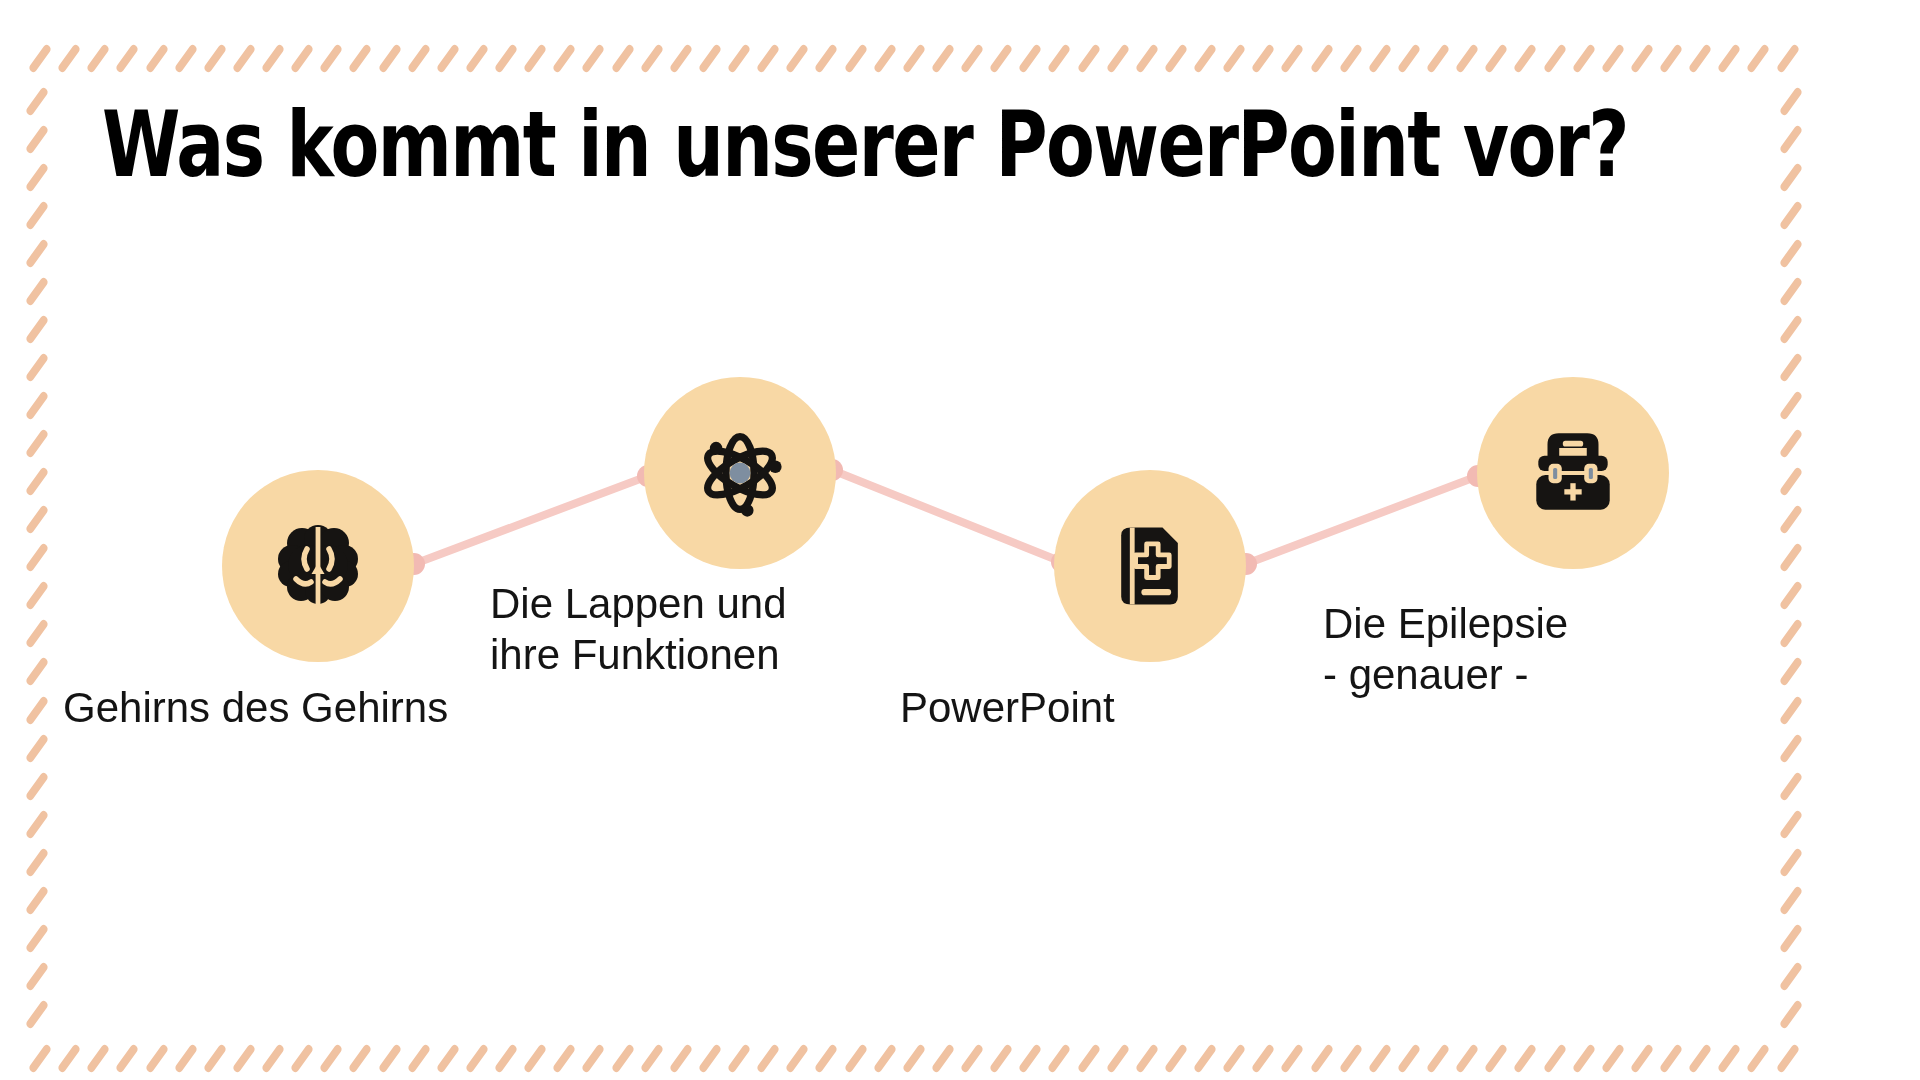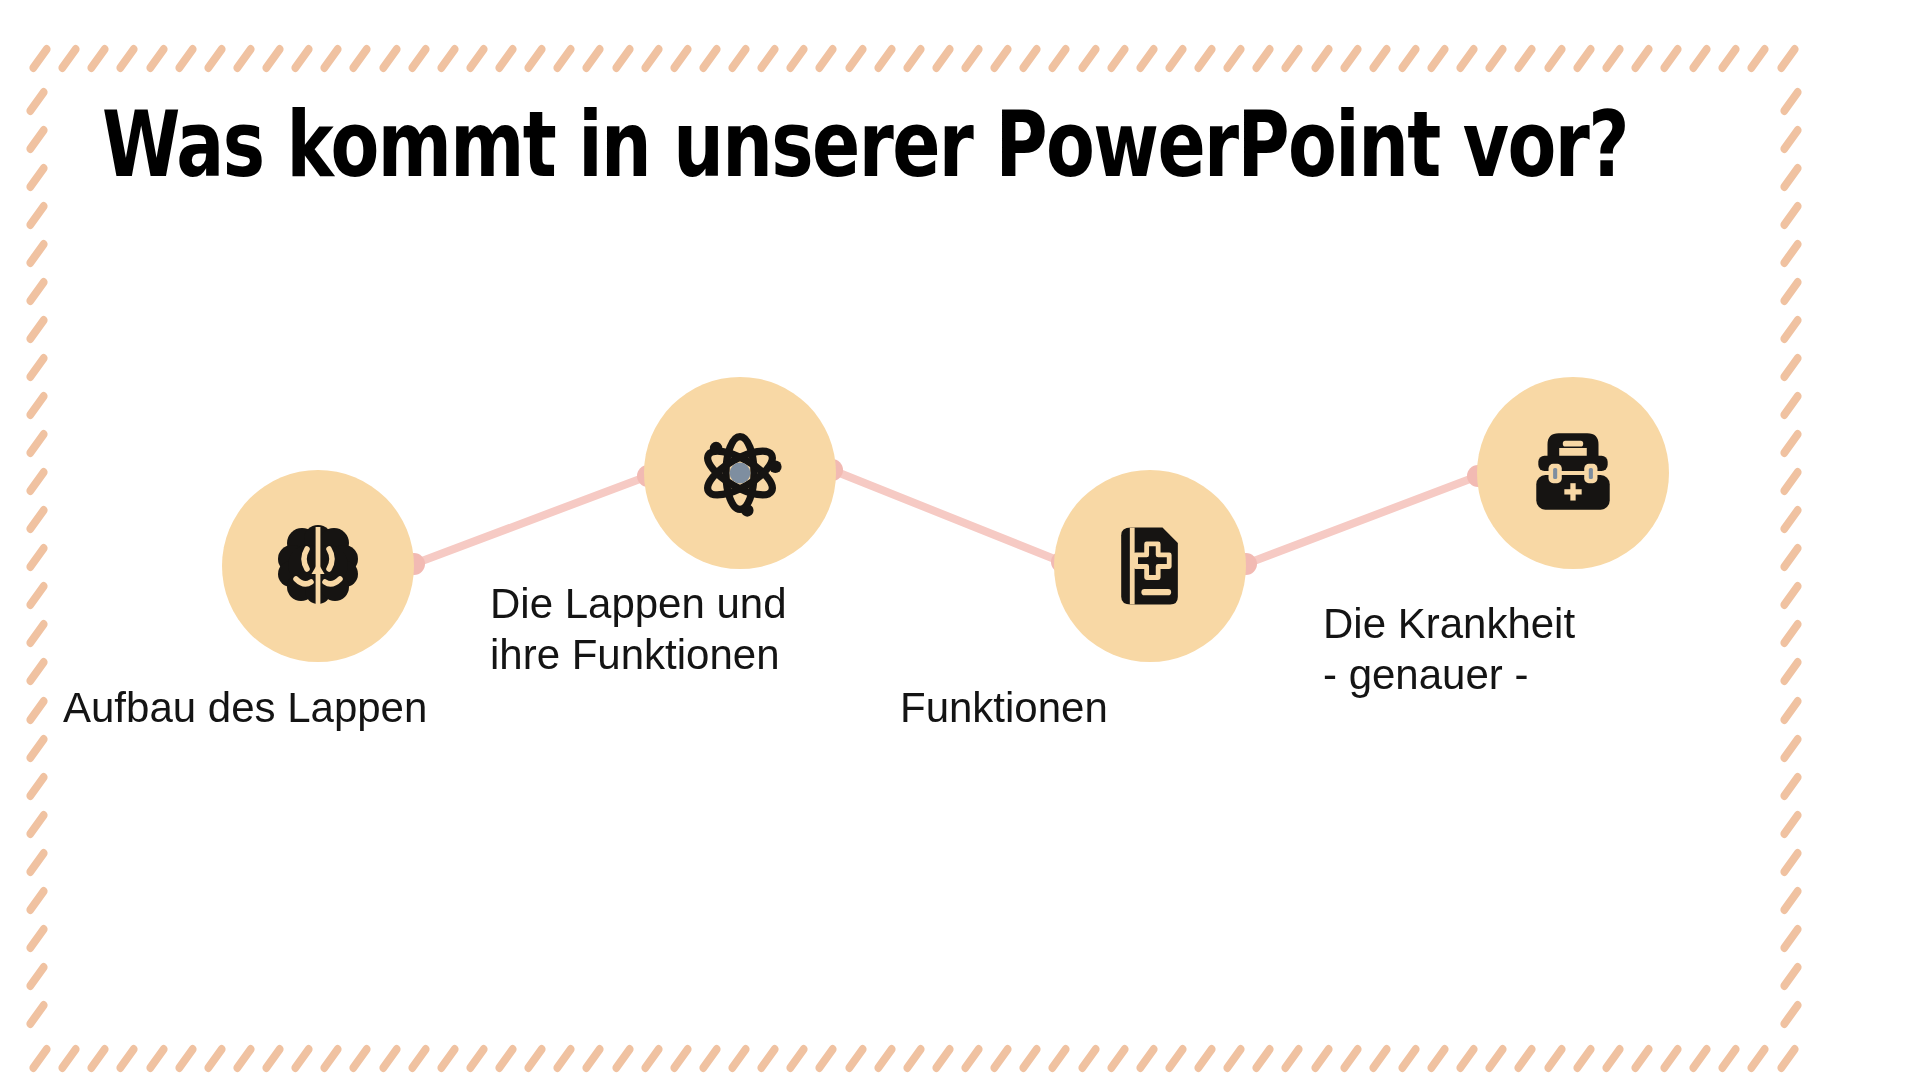--- a/index.html
+++ b/index.html
@@ -268,21 +268,21 @@
       <rect x="47.6" y="11" width="4.8" height="78" style="fill:var(--node-circle-fill)"></rect>
       <g fill="none" style="stroke:var(--node-circle-fill)" stroke-width="5.5" stroke-linecap="round">
         <path d="M39 33 Q33 43 39 53"></path>
         <path d="M61 33 Q67 43 61 53"></path>
         <path d="M28 63 Q36 71 43 66"></path>
         <path d="M72 63 Q64 71 57 66"></path>
       </g>
       <path d="M50 47 L43.5 58 L56.5 58 Z" style="fill:var(--node-circle-fill)"></path>
     </svg>
   </div>
-  <div class="node-label l1">Aufbau des Lappen</div>
+  <div class="node-label l1">Gehirns des Gehirns</div>
 
   <div class="node-circle c2">
     <svg width="104" height="104" viewBox="0 0 100 100" xmlns="http://www.w3.org/2000/svg">
       <g fill="none" stroke="currentColor" stroke-width="7">
         <ellipse cx="50" cy="50" rx="35" ry="13.5" transform="rotate(90 50 50)"></ellipse>
         <ellipse cx="50" cy="50" rx="35" ry="13.5" transform="rotate(30 50 50)"></ellipse>
         <ellipse cx="50" cy="50" rx="35" ry="13.5" transform="rotate(150 50 50)"></ellipse>
       </g>
       <circle cx="50" cy="50" r="10" style="fill:var(--icon-accent)"></circle>
       <g fill="currentColor">
@@ -296,36 +296,36 @@
 ihre Funktionen</div>
 
   <div class="node-circle c3">
     <svg width="96" height="96" viewBox="0 0 100 100" xmlns="http://www.w3.org/2000/svg">
       <path d="M30 10 H63 L79 26 V82 Q79 90 71 90 H30 Q20 90 20 82 V18 Q20 10 30 10 Z" fill="currentColor"></path>
       <rect x="29" y="10" width="5" height="80" style="fill:var(--node-circle-fill)"></rect>
       <path d="M46.5 27 h12 v11.5 h11.5 v12 h-11.5 v11.5 h-12 v-11.5 h-11.5 v-12 h11.5 z" fill="none" style="stroke:var(--node-circle-fill)" stroke-width="5" stroke-linejoin="round"></path>
       <rect x="41" y="74" width="31" height="6.5" rx="3.2" style="fill:var(--node-circle-fill)"></rect>
     </svg>
   </div>
-  <div class="node-label l3">Funktionen</div>
+  <div class="node-label l3">PowerPoint</div>
 
   <div class="node-circle c4">
     <svg width="102" height="102" viewBox="0 0 100 100" xmlns="http://www.w3.org/2000/svg">
       <path d="M36 11 h28 q11 0 11 11 v13 h-11.5 v-9.5 h-27 v9.5 H25 v-13 q0-11 11-11 z" fill="currentColor"></path>
       <rect x="40" y="18.5" width="20" height="5.5" rx="2.5" style="fill:var(--node-circle-fill)"></rect>
       <rect x="16" y="33" width="68" height="15" rx="6" fill="currentColor"></rect>
       <rect x="14" y="52" width="72" height="34" rx="9" fill="currentColor"></rect>
       <g style="fill:var(--node-circle-fill)">
         <rect x="26" y="41" width="13" height="19" rx="4.5"></rect>
         <rect x="61" y="41" width="13" height="19" rx="4.5"></rect>
         <rect x="47.4" y="60" width="5.2" height="17"></rect>
         <rect x="41.5" y="65.9" width="17" height="5.2"></rect>
       </g>
       <g style="fill:var(--icon-accent)">
         <rect x="30.5" y="45" width="4" height="11" rx="1.5"></rect>
         <rect x="65.5" y="45" width="4" height="11" rx="1.5"></rect>
       </g>
     </svg>
   </div>
-  <div class="node-label l4">Die Krankheit
+  <div class="node-label l4">Die Epilepsie
 - genauer -</div>
 
 </div>
 
 </body></html>

